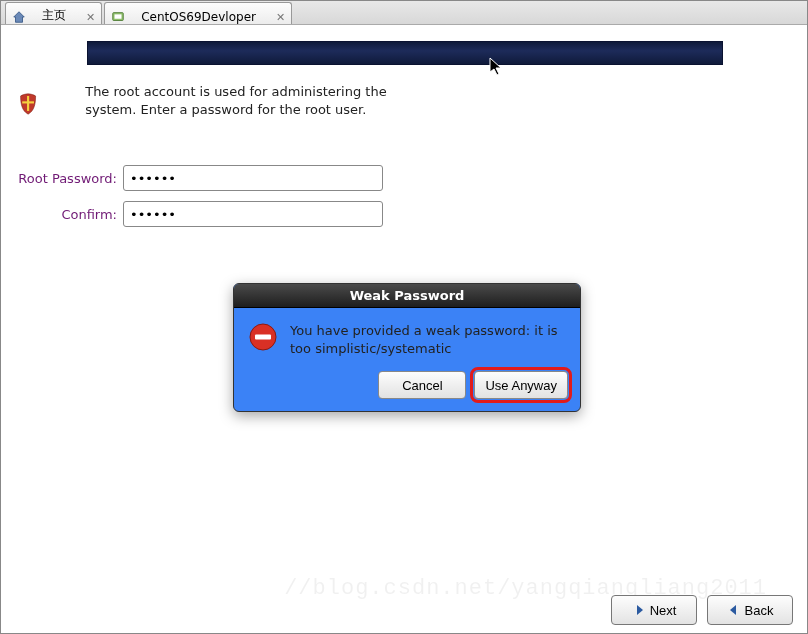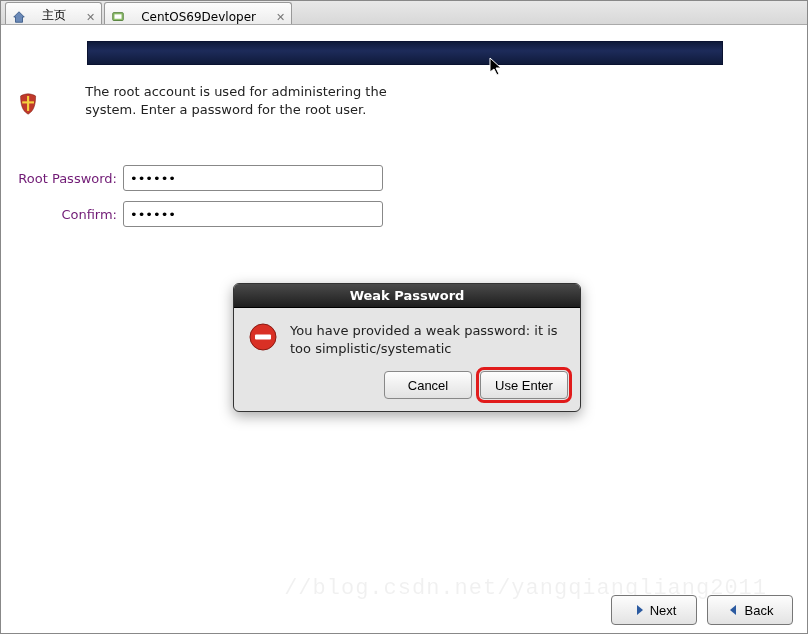--- a/index.html
+++ b/index.html
@@ -106,21 +106,21 @@
     font-size: 13px;
   }
   
   .dialog {
     position: absolute;
     top: 258px;
     left: 232px;
     width: 348px;
     border: 1px solid #333;
     border-radius: 6px;
-    background: #e5e5e5;
+    background: #3b82f6;
     box-shadow: 0 4px 14px rgba(0,0,0,.35);
     overflow: hidden;
   }
   .dialog-title {
     background: linear-gradient(#4a4a4a,#1e1e1e);
     color: #fff;
     text-align: center;
     font-weight: bold;
     font-size: 13px;
     padding: 4px 0;
@@ -270,21 +270,21 @@
       <div class="dialog-title">Weak Password</div>
       <div class="dialog-body">
         <svg class="error-icon" viewBox="0 0 30 30">
           <circle cx="15" cy="15" r="13" fill="#d93025" stroke="#8a1a12" stroke-width="1"></circle>
           <rect x="7" y="12.5" width="16" height="5" rx="1" fill="#fff"></rect>
         </svg>
         <div class="dialog-msg">You have provided a weak password: it is too simplistic/systematic</div>
       </div>
       <div class="dialog-buttons">
         <button class="btn">Cancel</button>
-        <button class="btn highlight-red">Use Enter</button>
+        <button class="btn highlight-red">Use Anyway</button>
       </div>
     </div>
 
     <div class="watermark">//blog.csdn.net/yangqiangliang2011</div>
 
     <div class="bottom-bar">
       <button class="nav-btn">
         <span class="arrow">
           <svg viewBox="0 0 14 14" width="14" height="14">
               <path d="M5 2 L11 7 L5 12 Z" fill="#2b5aa0"></path>

